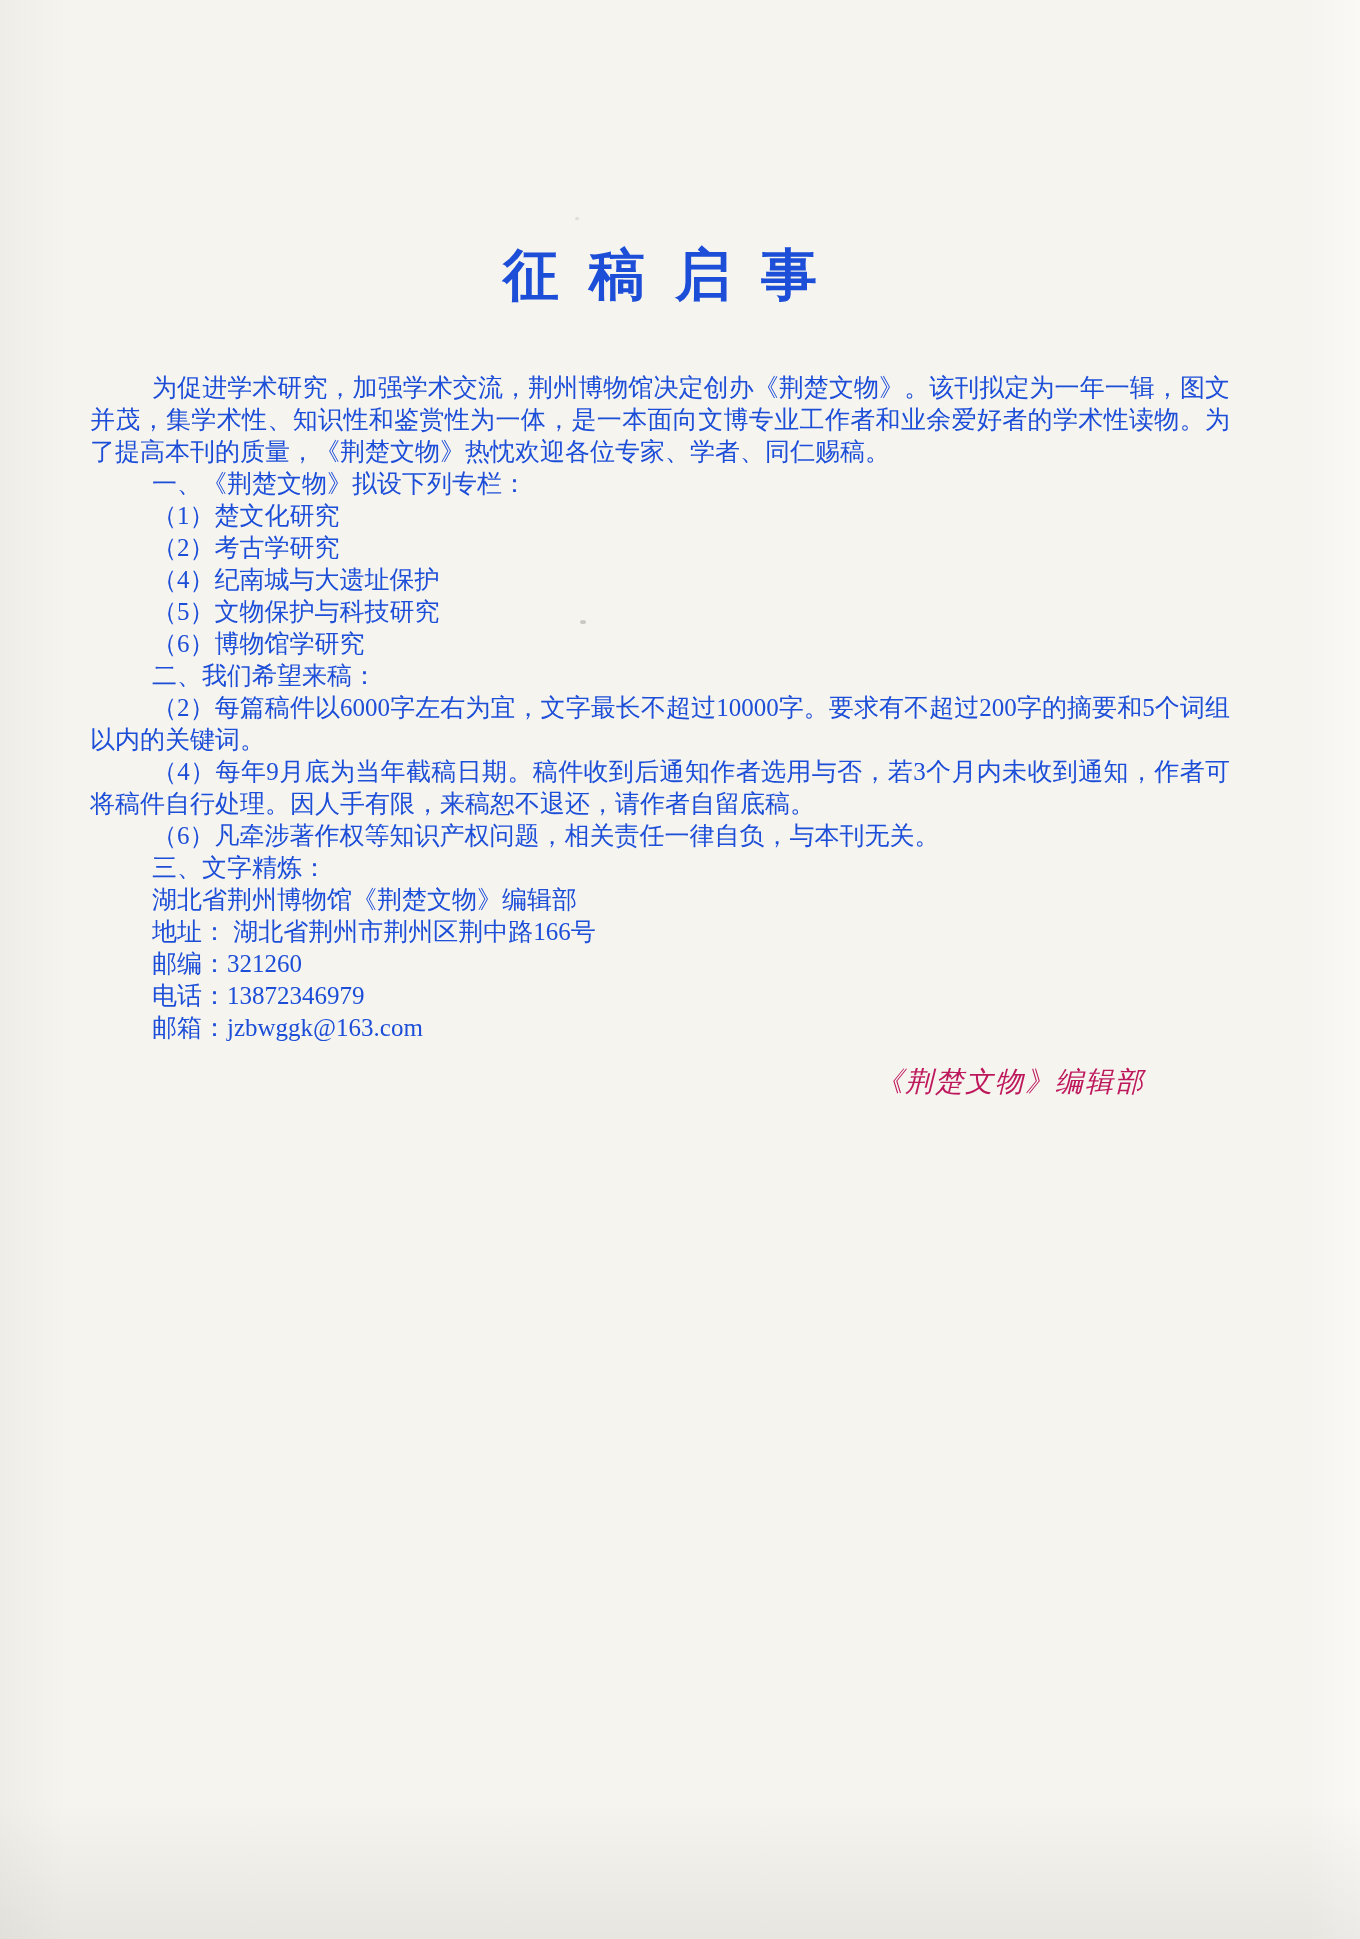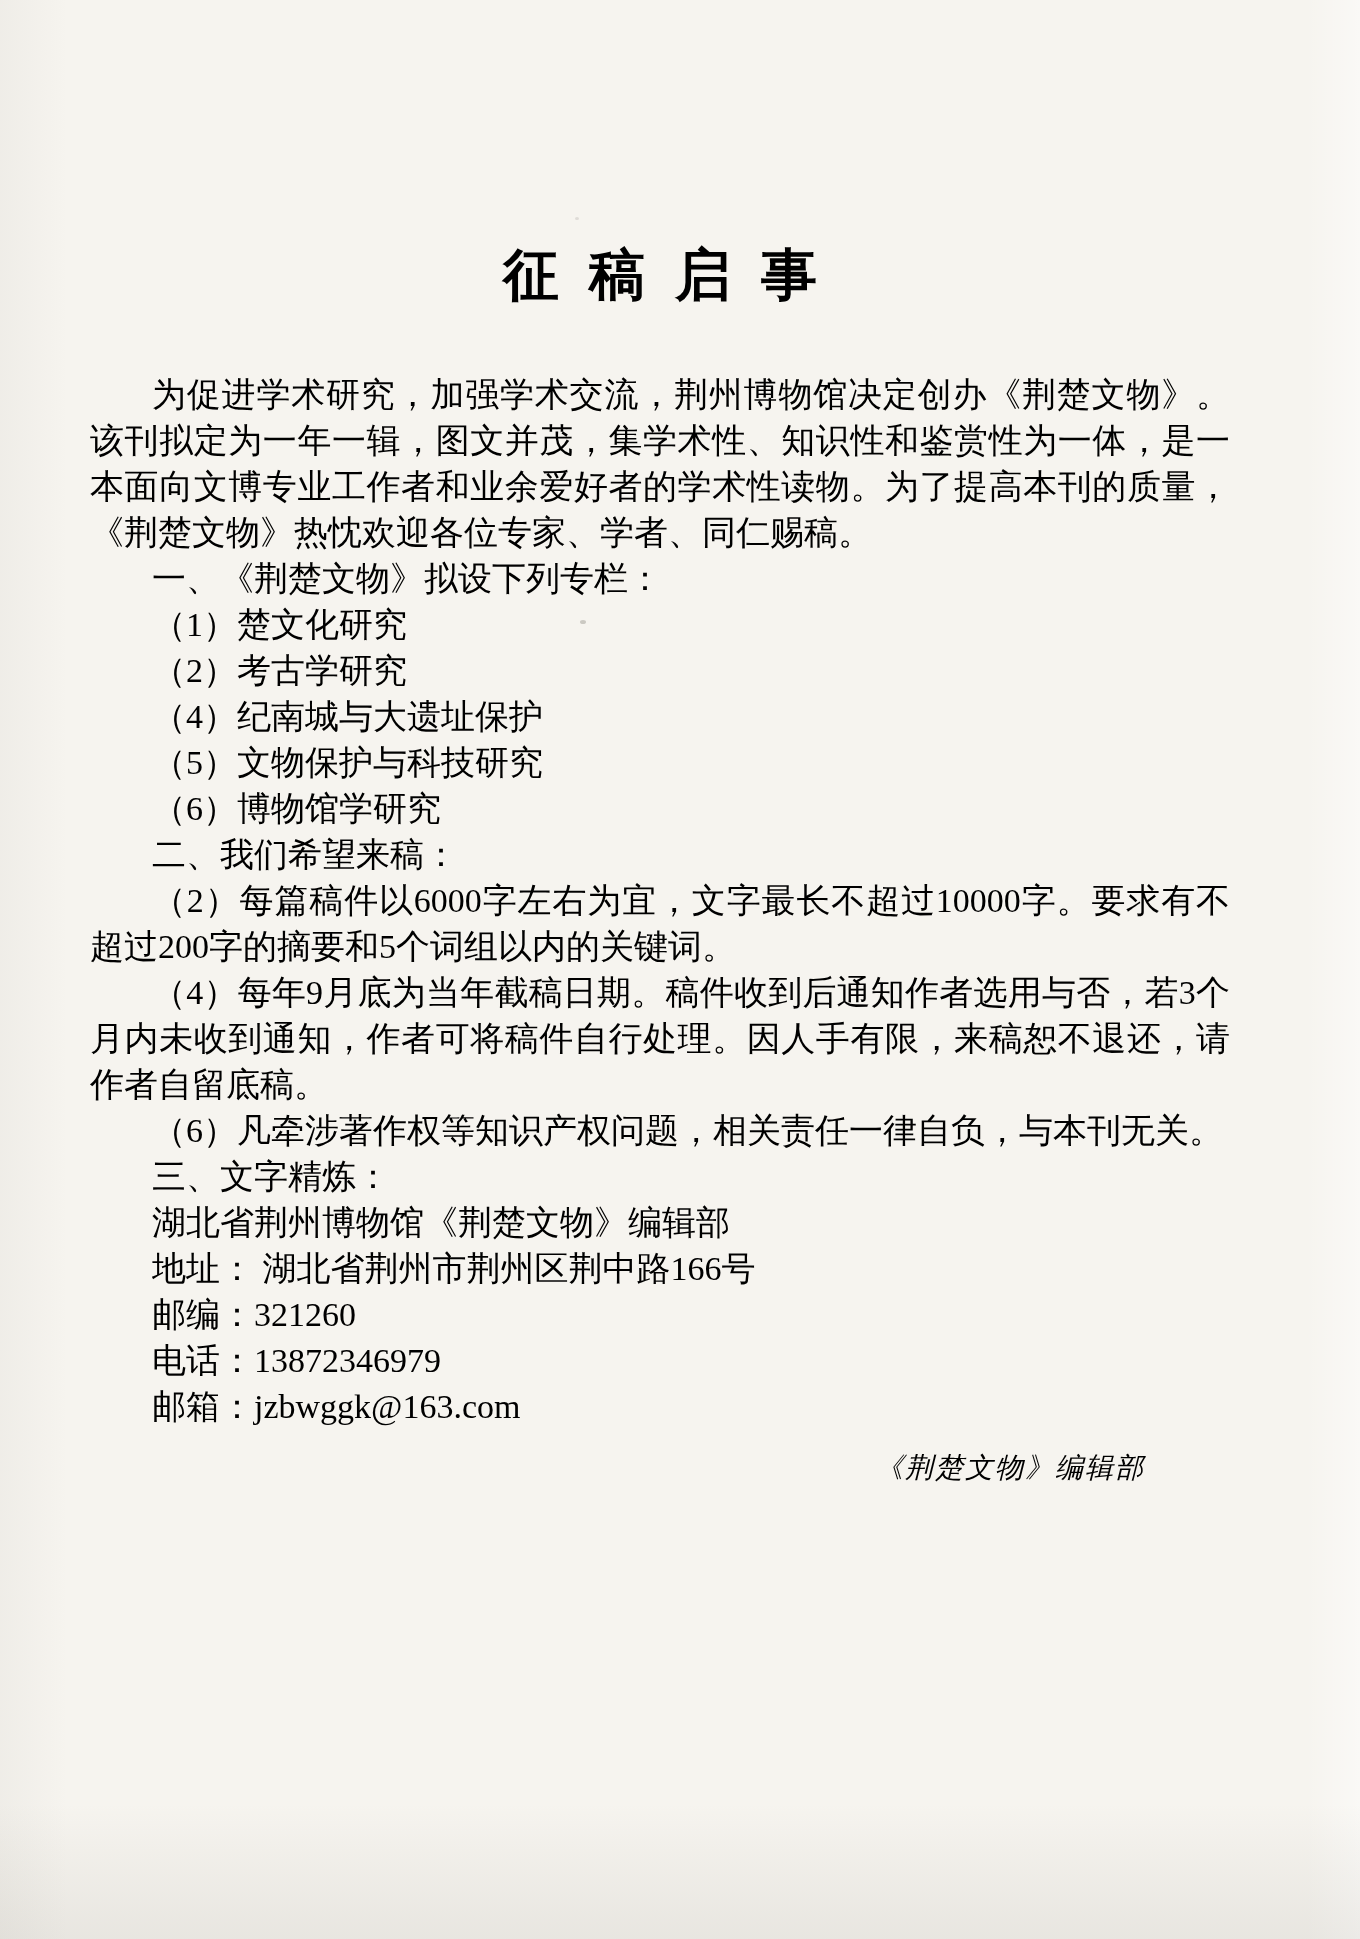--- a/index.html
+++ b/index.html
@@ -33,42 +33,42 @@
     width: 1140px;
     margin-left: 90px;
   }
   .title {
     margin: 0;
     padding-top: 240px;
     text-align: center;
     font-size: 56px;
     line-height: 70px;
     font-weight: 700;
-    color: #000000;
+    color: #1d4ed8;
     letter-spacing: 30px;
     text-indent: 30px;
   }
   .para {
     margin: 0;
-    font-size: 34px;
-    line-height: 46px;
+    font-size: 25px;
+    line-height: 32px;
     text-align: justify;
-    color: #000000;
+    color: #1d4ed8;
   }
   .indent { text-indent: 62px; }
   .intro { margin-top: 62px; }
   .signature {
     margin: 18px 0 0 0;
     padding-right: 85px;
     text-align: right;
     font-size: 28px;
     line-height: 40px;
     font-style: italic;
     letter-spacing: 2px;
-    color: #000000;
+    color: #be185d;
     font-family: "DejaVu Serif", "Liberation Serif", serif;
   }
 </style>
 </head>
 <body>
 
 <div class="scan-shade"></div>
 <span class="speck s1"></span>
 <span class="speck s2"></span>
 

